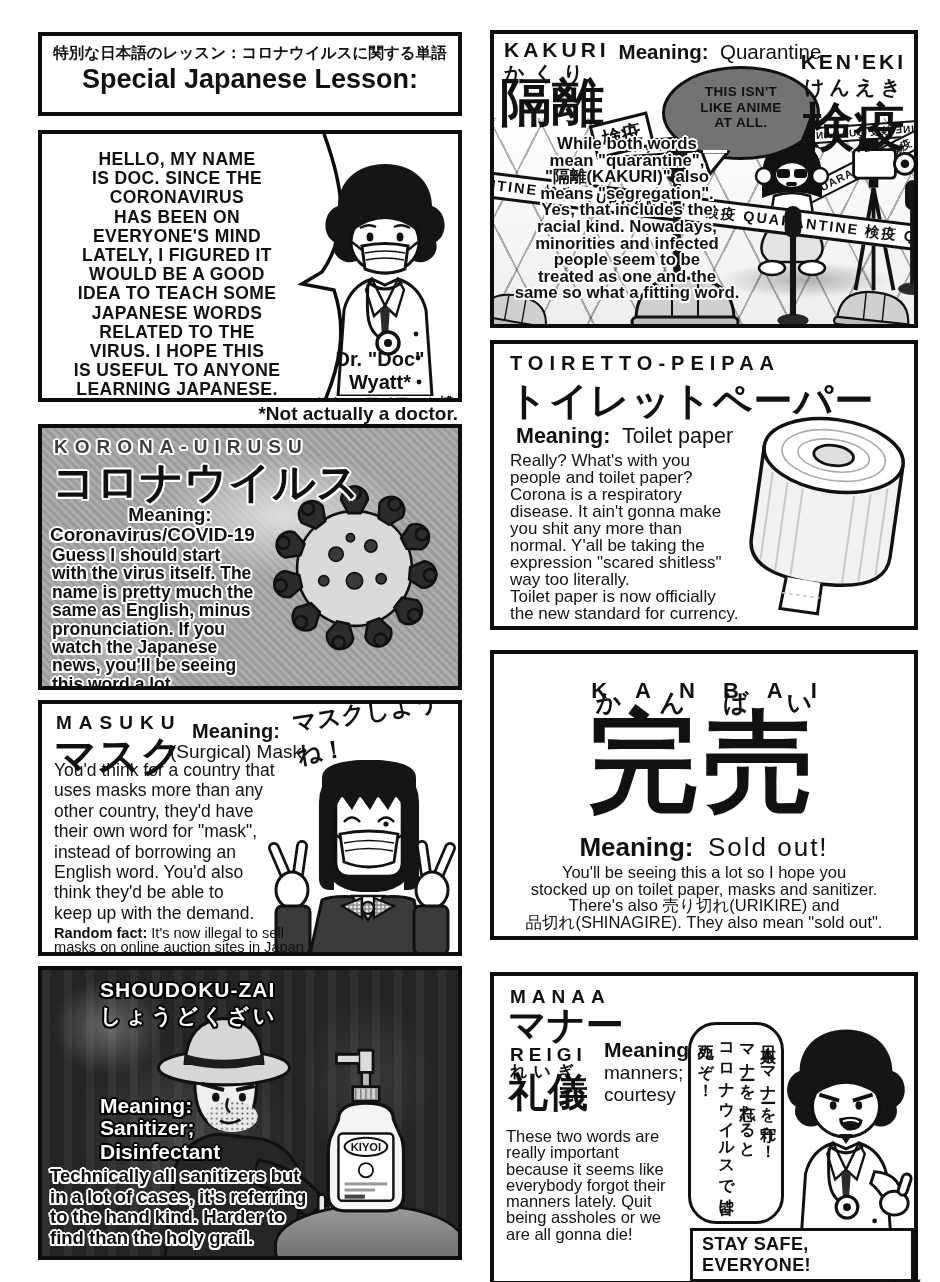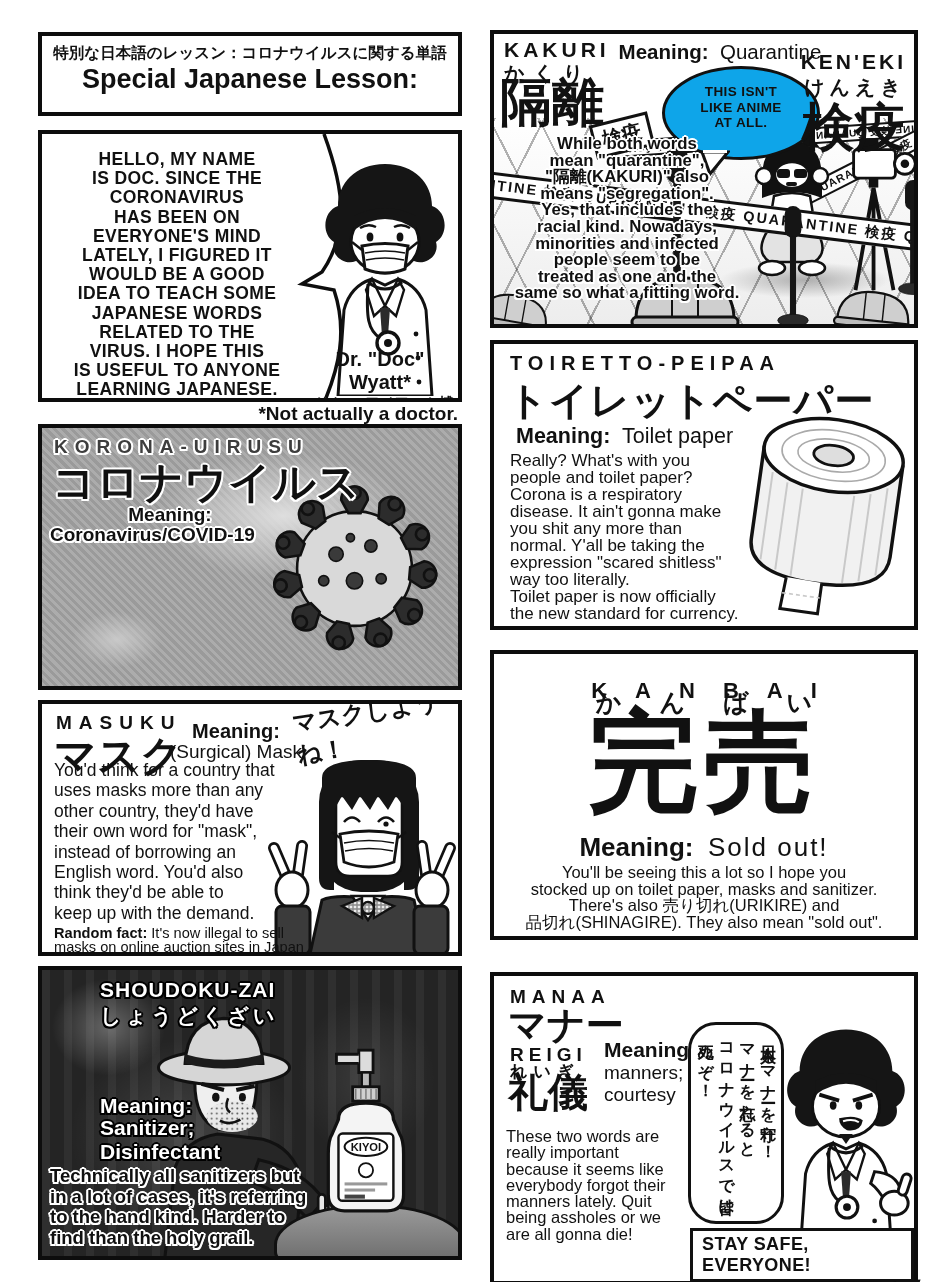--- a/index.html
+++ b/index.html
@@ -150,20 +150,28 @@
           <circle cx="70" cy="112" r="5"></circle>
             <circle cx="126" cy="110" r="5"></circle>
             <circle cx="96" cy="70" r="4"></circle>
         </g>
       </g>
     </svg>
     <div class="abs ow" style="left:12px;top:8px;font-size:19px;letter-spacing:7px;font-weight:600;color:#3d3d3d;">KORONA-UIRUSU</div>
     <div class="abs ow" style="left:10px;top:26px;font-size:43px;font-weight:800;">コロナウイルス</div>
     <div class="abs ow" style="left:28px;top:76px;width:200px;text-align:center;font-size:19px;font-weight:700;">Meaning:</div>
     <div class="abs ow" style="left:8px;top:96px;font-size:19px;font-weight:600;">Coronavirus/COVID-19</div>
+    <div class="abs ow pre" style="left:10px;top:118px;width:240px;font-size:17.5px;font-weight:700;line-height:18.4px;">Guess I should start
+with the virus itself. The
+name is pretty much the
+same as English, minus
+pronunciation. If you
+watch the Japanese
+news, you'll be seeing
+this word a lot.</div>
   </section>
 
   <section class="panel" style="left:38px;top:700px;width:424px;height:256px;">
     <svg class="abs" style="left:222px;top:44px;width:196px;height:206px;" viewBox="0 0 196 206">
       <defs>
         <pattern id="pl" width="8" height="8" patternUnits="userSpaceOnUse">
           <rect width="8" height="8" fill="#ececec"></rect>
           <path d="M0,1H8M0,5H8M1,0V8M5,0V8" stroke="#8a8a8a" stroke-width="1.4"></path>
         </pattern>
       </defs>
@@ -327,21 +335,21 @@
         <path d="M6,50 Q6,8 55,8 Q104,8 104,50 Z" fill="#cfcfcf" stroke="#111" stroke-width="3"></path>
         <path d="M42,10 V50 M68,10 V50" stroke="#111" stroke-width="2" fill="none"></path>
         <rect x="2" y="47" width="106" height="10" rx="5" fill="#bdbdbd" stroke="#111" stroke-width="3"></rect>
       </svg>
     <svg class="abs" style="left:-16px;top:248px;width:74px;height:58px;z-index:6;transform:rotate(10deg);" viewBox="0 0 110 62">
         <path d="M6,50 Q6,8 55,8 Q104,8 104,50 Z" fill="#cfcfcf" stroke="#111" stroke-width="3"></path>
         <path d="M42,10 V50 M68,10 V50" stroke="#111" stroke-width="2" fill="none"></path>
         <rect x="2" y="47" width="106" height="10" rx="5" fill="#bdbdbd" stroke="#111" stroke-width="3"></rect>
       </svg>
     <div class="abs" style="left:98px;top:84px;z-index:4;background:#fff;border:3px solid #111;padding:1px 7px;font-size:20px;font-weight:800;transform:rotate(-14deg);">検疫</div>
-    <div class="abs" style="left:168px;top:32px;width:152px;height:88px;background:#0ea5e9;border:3px solid #111;border-radius:50%;z-index:7;">
+    <div class="abs" style="left:168px;top:32px;width:152px;height:88px;background:#737373;border:3px solid #111;border-radius:50%;z-index:7;">
       <div class="comic pre" style="margin-top:15px;text-align:center;font-size:13.5px;line-height:1.15;">THIS ISN'T
 LIKE ANIME
 AT ALL.</div>
     </div>
     <svg class="abs" style="left:206px;top:116px;width:30px;height:26px;z-index:7;" viewBox="0 0 30 26">
         <path d="M2,2 L28,2 L10,24 Z" fill="#fff" stroke="#111" stroke-width="3"></path>
         <path d="M3,0 L27,0 L27,3 L3,3 Z" fill="#fff"></path>
       </svg>
     <div class="abs" style="left:10px;top:4px;font-size:21px;letter-spacing:4px;font-weight:600;z-index:8;">KAKURI</div>
     <div class="abs" style="left:10px;top:26px;font-size:20px;letter-spacing:9px;font-weight:700;z-index:8;">かくり</div>

